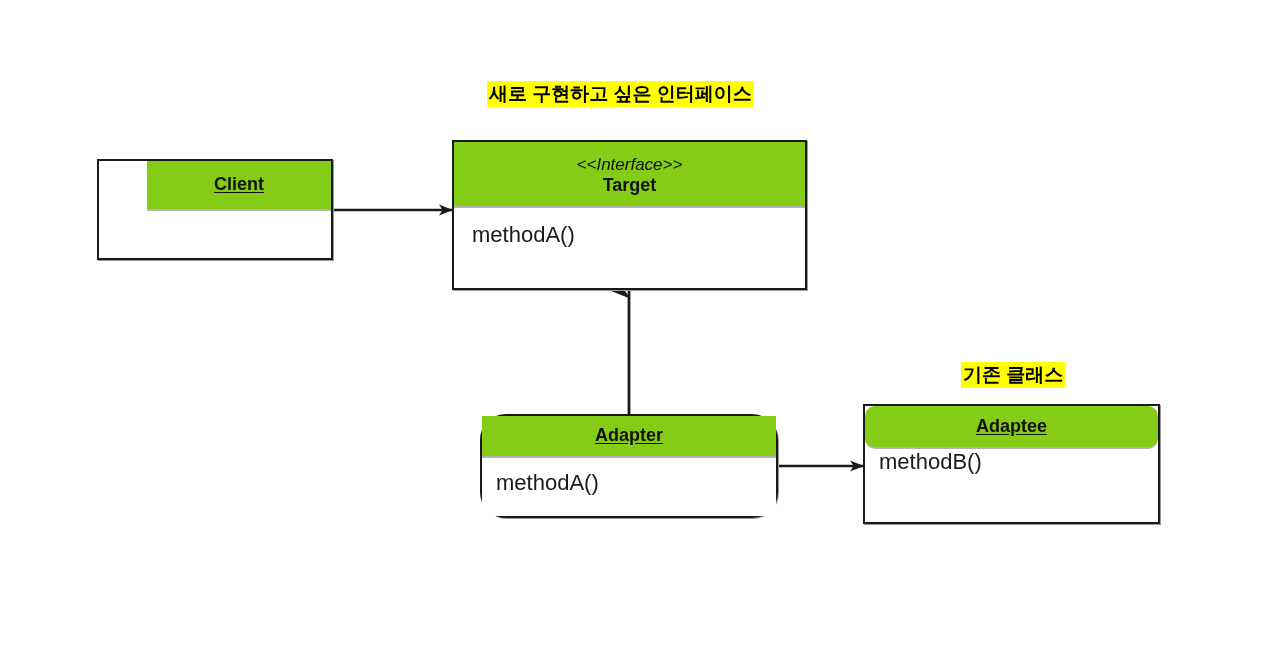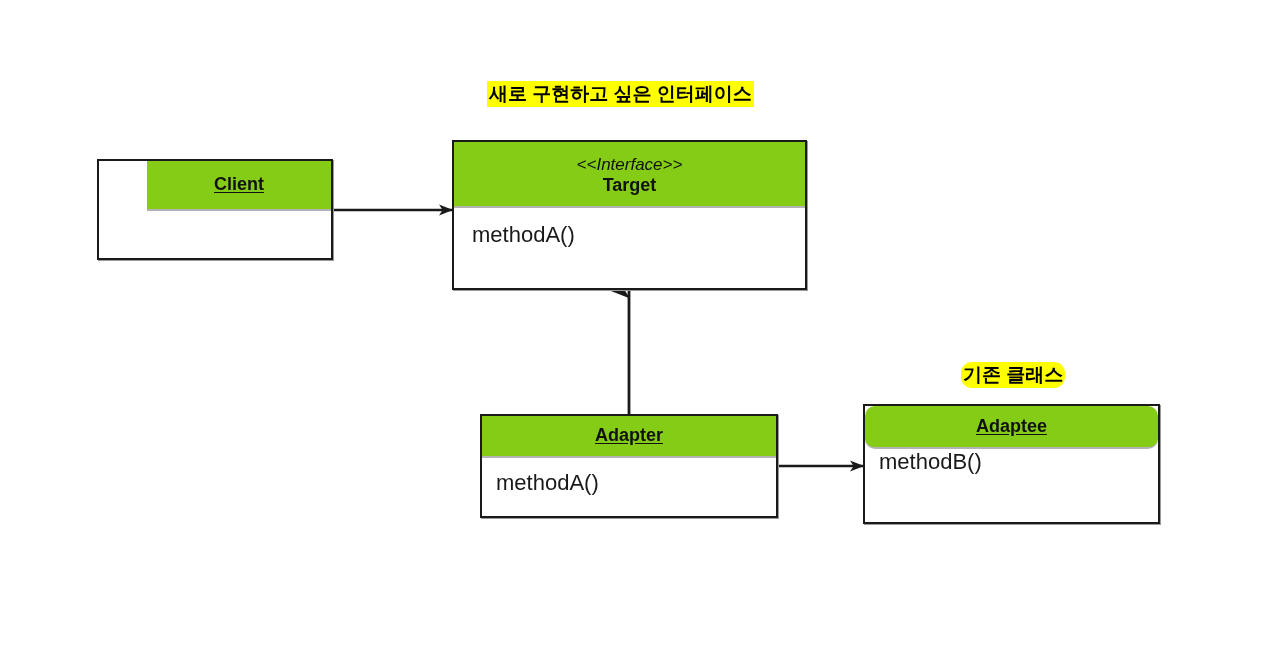--- a/index.html
+++ b/index.html
@@ -74,21 +74,21 @@
 
   
   #box-client      { left: 97px;  top: 159px; width: 236px; height: 101px; padding-left: 48px; }
   #box-client .uml-header { height: 50px; }
   #box-client .uml-body   { height: 47px; }
 
   #box-target      { left: 452px; top: 140px; width: 355px; height: 150px; }
   #box-target .uml-header { height: 66px; padding-top: 4px; }
   #box-target .uml-body   { height: 80px; padding: 14px 0 0 18px; }
 
-  #box-adapter     { left: 480px; top: 414px; width: 298px; height: 104px; }
+  #box-adapter     { left: 480px; top: 414px; width: 298px; height: 104px; border-radius: 26px; }
   #box-adapter .uml-header { height: 42px; }
   #box-adapter .uml-body   { height: 58px; padding: 12px 0 0 14px; }
 
   #box-adaptee     { left: 863px; top: 404px; width: 297px; height: 120px; }
   #box-adaptee .uml-header { height: 43px; border-radius: 10px; }
   #box-adaptee .uml-body   { height: 73px; padding: 0 0 0 14px; }
 
   
   .annotation {
     position: absolute;
@@ -96,21 +96,21 @@
     font-weight: bold;
     color: #000000;
     background: #ffff00;
     line-height: 1.25;
     white-space: nowrap;
     padding: 1px 2px;
     z-index: 4;
     text-align: right;
   }
   #note-target  { left: 487px; top: 81px; }
-  #note-adaptee { left: 961px; top: 362px; border-radius: 11px; }
+  #note-adaptee { left: 961px; top: 362px; }
 
   
   #connectors {
     position: absolute;
     left: 0; top: 0;
     width: 1263px;
     height: 656px;
     z-index: 2;
     pointer-events: none;
   }

